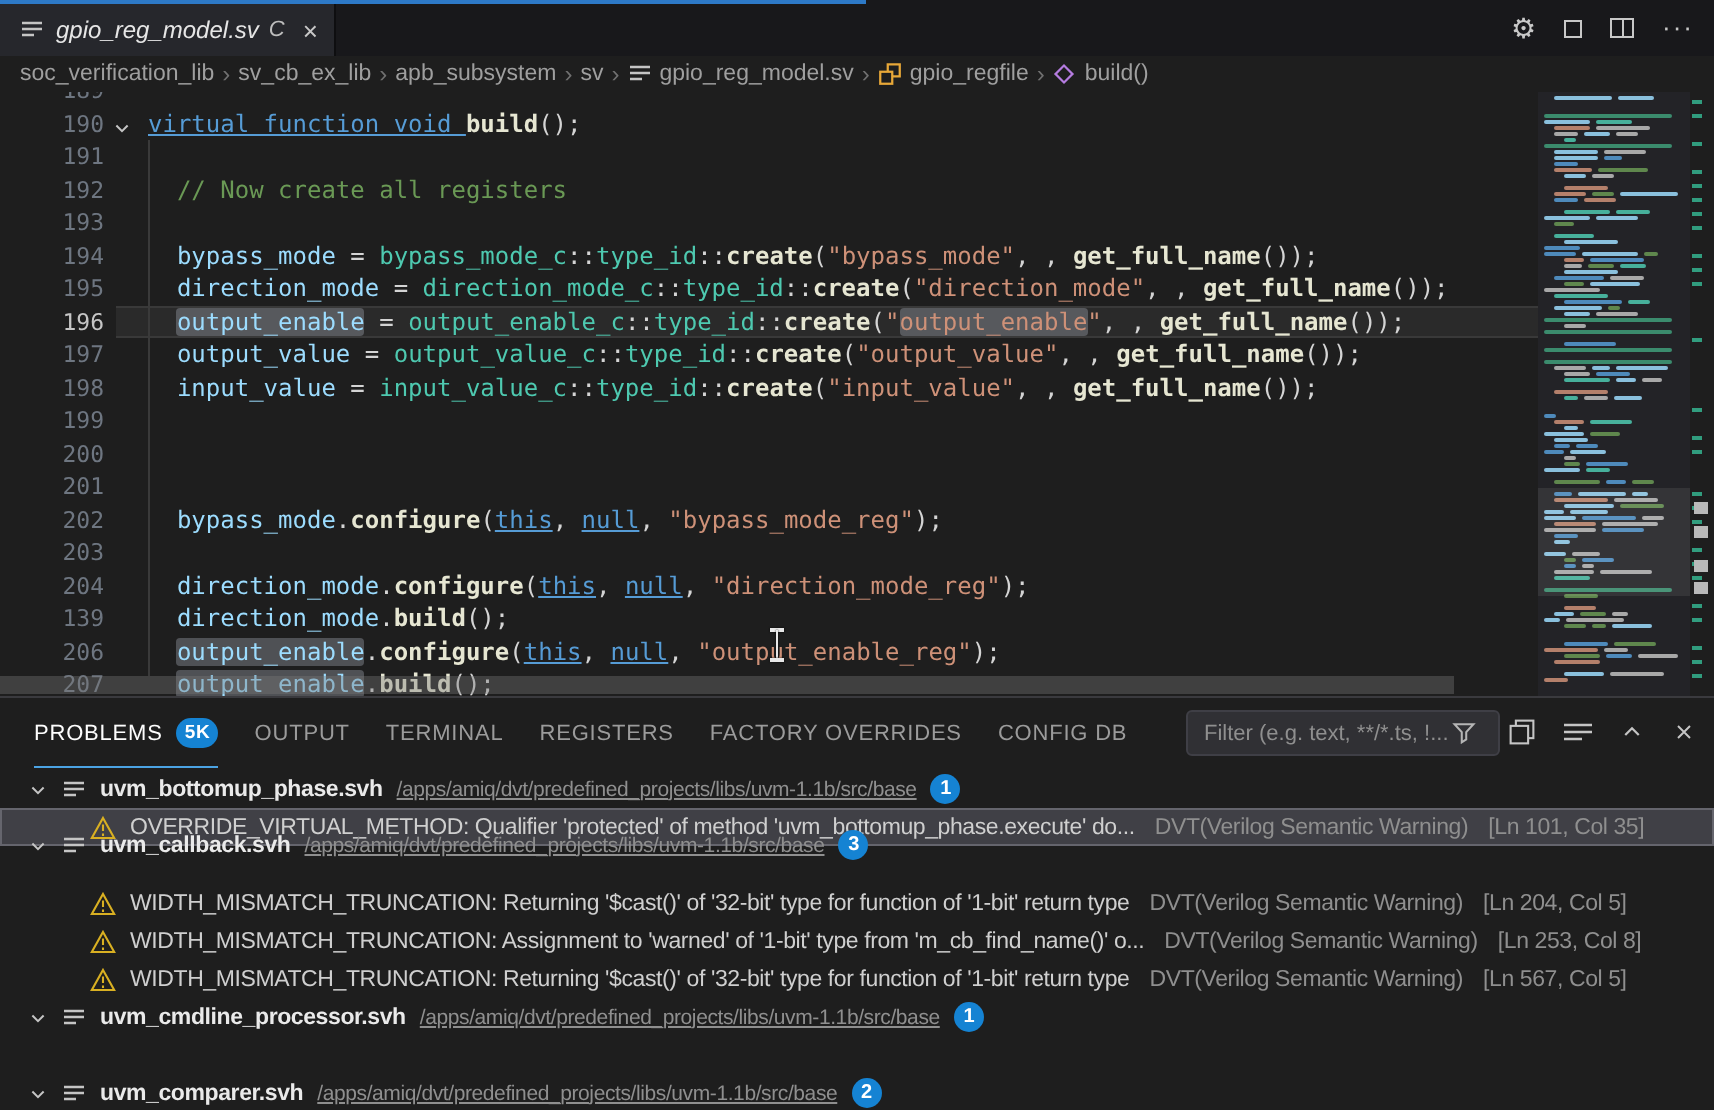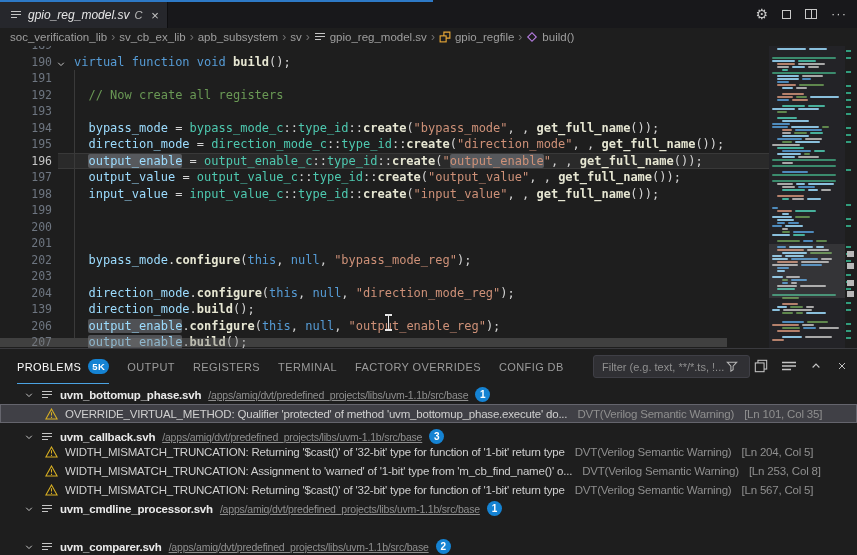--- a/index.html
+++ b/index.html
@@ -32,21 +32,21 @@
       font-family:"DejaVu Sans Mono",monospace;font-size:12px;}
   .code-line{position:absolute;left:0;width:100%;height:16.5px;line-height:16.5px;white-space:pre;}
   .code-line .ln{position:absolute;left:0;top:0;width:52px;text-align:right;color:#6e7681;font-size:11.5px;}
   .code-line.active .ln{color:#c6c6c6;}
   .code-line.active::before{content:"";position:absolute;left:58px;right:88px;top:0;height:100%;
       background:rgba(255,255,255,0.055);border-top:1px solid rgba(255,255,255,0.07);
       border-bottom:1px solid rgba(255,255,255,0.07);box-sizing:border-box;}
   .src{position:absolute;left:74px;top:0;}
   .fold{position:absolute;left:56px;top:3px;}
   .occ{background:rgba(160,165,175,0.38);border-radius:2px;}
-  .tk-kw{color:#569cd6;}.tk-var{color:#9cdcfe;}.tk-cls{color:#4ec9b0;}
+  .tk-kw{color:#569cd6;text-decoration:underline;}.tk-var{color:#9cdcfe;}.tk-cls{color:#4ec9b0;}
   .tk-fn{color:#e6e6d2;font-weight:600;}.tk-str{color:#ce9178;}
   .tk-cmt{color:#6a9955;}.tk-pun{color:#d4d4d4;}
   .indent-guide{position:absolute;left:74px;top:24px;bottom:10px;width:1px;background:#3a3a3a;}
 
   .minimap{position:absolute;left:769px;top:0;width:76px;height:302px;background:#232327;overflow:hidden;}
   .mm-bar{position:absolute;height:2px;border-radius:1px;opacity:0.85;}
   .mm-slider{position:absolute;left:0;right:0;top:198px;height:54px;background:rgba(255,255,255,0.08);}
   .ruler{position:absolute;left:845px;top:0;width:12px;height:302px;background:#1e1e1e;}
   .ruler-mark{position:absolute;left:1px;width:5px;height:2px;background:#319d7e;}
   .ruler-sq{position:absolute;left:2px;width:7px;height:6px;background:#b9b9b9;}
@@ -70,21 +70,21 @@
   .filter{position:absolute;left:593px;top:6px;width:157px;height:23px;background:#303034;
       border:1px solid #3f3f46;border-radius:3px;box-sizing:border-box;color:#9a9a9a;font-size:11px;
       padding:0 24px 0 8px;font-family:"Liberation Sans",sans-serif;outline:none;}
   .filter::placeholder{color:#8f8f8f;}
   .filter-funnel{position:absolute;left:726px;top:11px;}
   .panel-actions{position:absolute;right:9px;top:10px;display:flex;gap:14px;align-items:center;}
   .pact{cursor:pointer;display:flex;}
 
   .problems{position:absolute;left:0;top:36px;right:0;bottom:0;overflow:hidden;}
   .prow{position:absolute;left:0;width:100%;height:19px;display:flex;align-items:center;
-      padding-left:24px;box-sizing:border-box;gap:7px;white-space:nowrap;overflow:hidden;
+      padding-left:14px;box-sizing:border-box;gap:7px;white-space:nowrap;overflow:hidden;
       font-size:11.5px;letter-spacing:-0.2px;color:#cccccc;cursor:pointer;}
   .prow.warn{padding-left:45px;}
   .prow.sel{background:#404046;box-shadow:inset 0 0 0 1px #65656d;}
   .fname{font-weight:700;color:#eaeaea;}
   .fpath{font-size:10.5px;color:#8f8f8f;text-decoration:underline;}
   .cbadge{background:#1583d3;color:#fff;font-size:10px;font-weight:700;width:15px;height:15px;
       border-radius:50%;display:flex;align-items:center;justify-content:center;flex:none;}
   .pmsg{color:#cfcfcf;}
   .pmeta{color:#8f8f8f;margin-left:3px;}
   .icflex{display:flex;flex:none;}
@@ -371,24 +371,24 @@
   <div class="panel">
     <div class="panel-tabs" id="panel-tabs">
         <div class="ptab active">
           <span>PROBLEMS</span>
           <span class="pbadge">5K</span>
         </div>
         <div class="ptab">
           <span>OUTPUT</span>
         </div>
         <div class="ptab">
+          <span>TERMINAL</span>
+        </div>
+        <div class="ptab">
           <span>REGISTERS</span>
-        </div>
-        <div class="ptab">
-          <span>TERMINAL</span>
         </div>
         <div class="ptab">
           <span>FACTORY OVERRIDES</span>
         </div>
         <div class="ptab">
           <span>CONFIG DB</span>
         </div>
       </div>
     <input class="filter" placeholder="Filter (e.g. text, **/*.ts, !..." style="">
     <span class="filter-funnel icflex" id="funnel">
@@ -439,21 +439,21 @@
           <span class="icflex">
             <svg width="13" height="12" viewBox="0 0 16 15">
               <path d="M8 1.2L15 13.8H1Z" fill="none" stroke="#d9b022" stroke-width="1.3"></path>
               <path d="M8 5.3v4M8 10.9v1.6" stroke="#d9b022" stroke-width="1.3"></path>
             </svg>
           </span>
           <span class="pmsg">OVERRIDE_VIRTUAL_METHOD: Qualifier 'protected' of method 'uvm_bottomup_phase.execute' do...</span>
           <span class="pmeta">DVT(Verilog Semantic Warning)</span>
           <span class="pmeta">[Ln 101, Col 35]</span>
         </div>
-        <div class="prow filerow" style="top: 42px;">
+        <div class="prow filerow" style="top: 28px;">
           <span class="icflex">
             <svg width="10" height="10" viewBox="0 0 16 16">
               <path d="M3.5 6l4.5 4.5L12.5 6" fill="none" stroke="#c5c5c5" stroke-width="1.6"></path>
             </svg>
           </span>
           <span class="icflex">
             <svg width="12" height="12" viewBox="0 0 12 12">
               <path d="M1 2.5h10M1 5.5h10M1 8.5h6" stroke="#c5c5c5" stroke-width="1.2"></path>
             </svg>
           </span>

